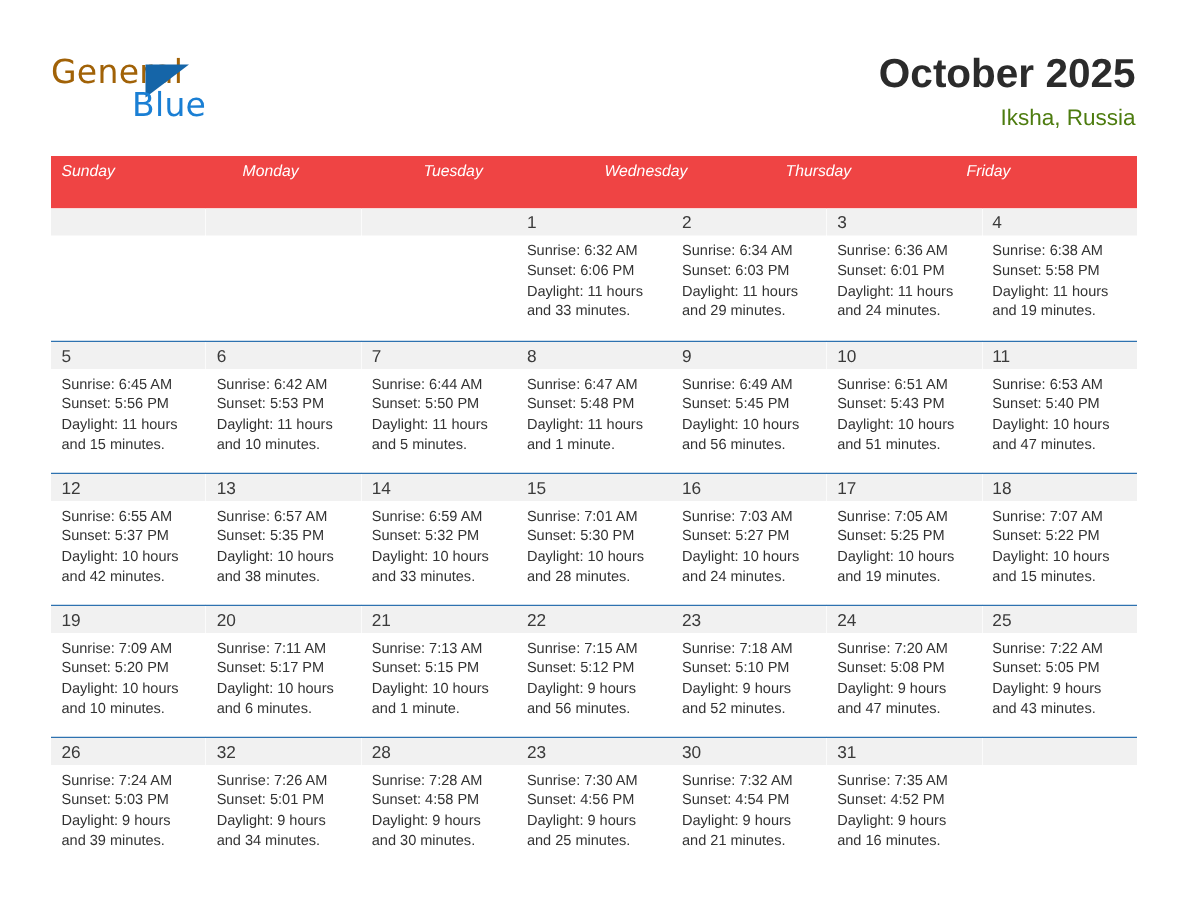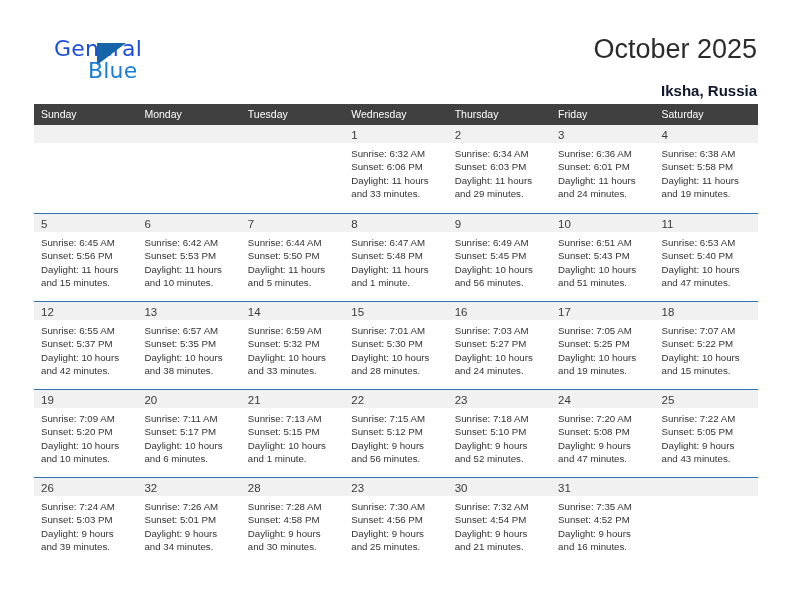--- a/index.html
+++ b/index.html
@@ -35,24 +35,23 @@
     top: 36px;
     width: 220px;
     height: 52px;
   }
   .logo-general {
     position: absolute;
     left: 0;
     top: 0;
     font-size: 22px;
     letter-spacing: .2px;
-    color: #1d4ed8;
+    color: #a16207;
     font-family: "DejaVu Sans", sans-serif;
     font-weight: 400;
-    margin-left: 20px;
   }
   .logo-blue {
     position: absolute;
     left: 54px;
     top: 22px;
     font-size: 22px;
     letter-spacing: .2px;
     color: #1a7fd4;
     font-family: "DejaVu Sans", sans-serif;
     font-weight: 400;
@@ -68,46 +67,47 @@
   }
 
   .title-wrap {
     position: absolute;
     right: 35px;
     top: 33px;
     text-align: right;
   }
   .cal-title {
     font-size: 27px;
-    font-weight: 400;
+    font-weight: 700;
     color: #2b2b2b;
     line-height: 32px;
     white-space: nowrap;
   }
   .cal-sub {
     font-size: 15px;
-    font-weight: 700;
-    color: #0f172a;
+    font-weight: 400;
+    color: #4d7c0f;
     line-height: 20px;
-    margin-top: 16px;
+    margin-top: 4px;
     white-space: nowrap;
   }
 
   
   .calendar {
     position: absolute;
     left: 34px;
     top: 104px;
     width: 724px;
   }
   .weekday-row {
     display: flex;
     width: 100%;
-    background: #404040;
-    height: 21px;
+    background: #ef4444;
+    height: 35px;
+    font-style: italic;
   }
   .weekday {
     flex: 1 1 0;
     color: #ffffff;
     font-size: 10.5px;
     line-height: 21px;
     padding-left: 7px;
     box-sizing: border-box;
     white-space: nowrap;
     overflow: hidden;
@@ -176,21 +176,20 @@
   </div>
 
   <div class="calendar">
     <div class="weekday-row" id="weekday-row">
         <div class="weekday">Sunday</div>
         <div class="weekday">Monday</div>
         <div class="weekday">Tuesday</div>
         <div class="weekday">Wednesday</div>
         <div class="weekday">Thursday</div>
         <div class="weekday">Friday</div>
-        <div class="weekday">Saturday</div>
       </div>
     <div id="weeks-container">
         <div class="week-row">
           <div class="day-cell">
             <div class="empty-band"></div>
           </div>
           <div class="day-cell">
             <div class="empty-band"></div>
           </div>
           <div class="day-cell">

